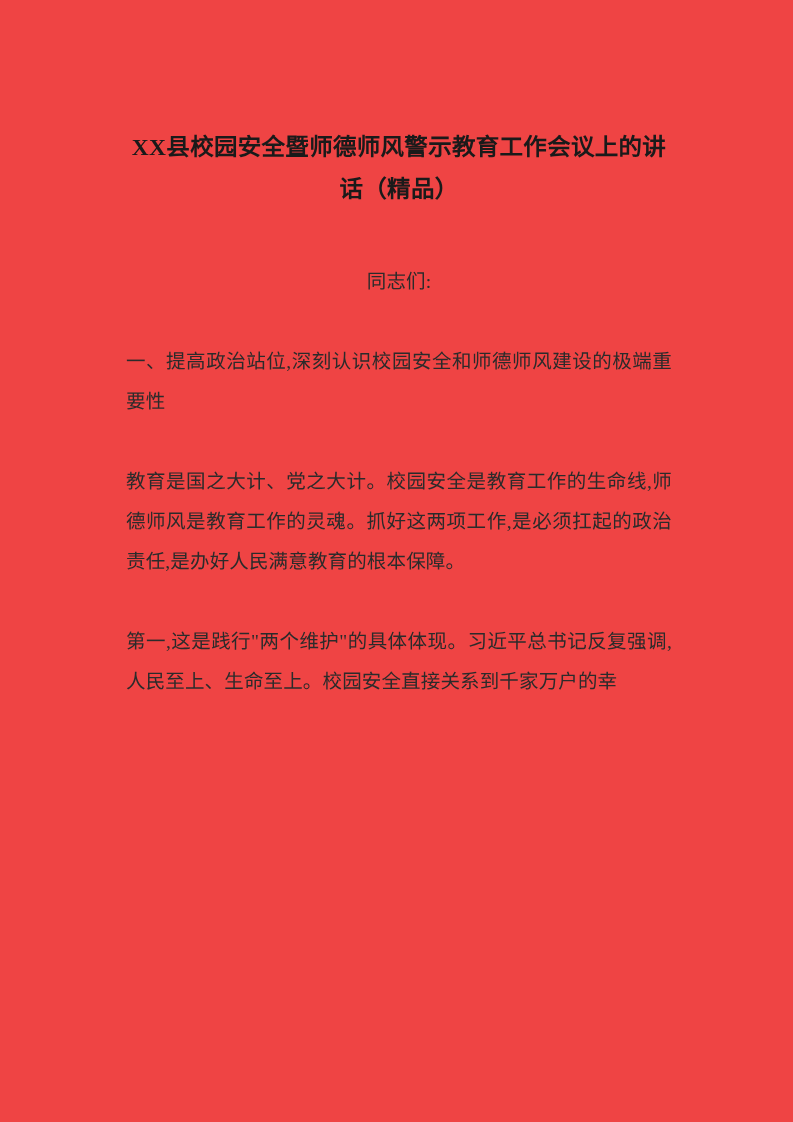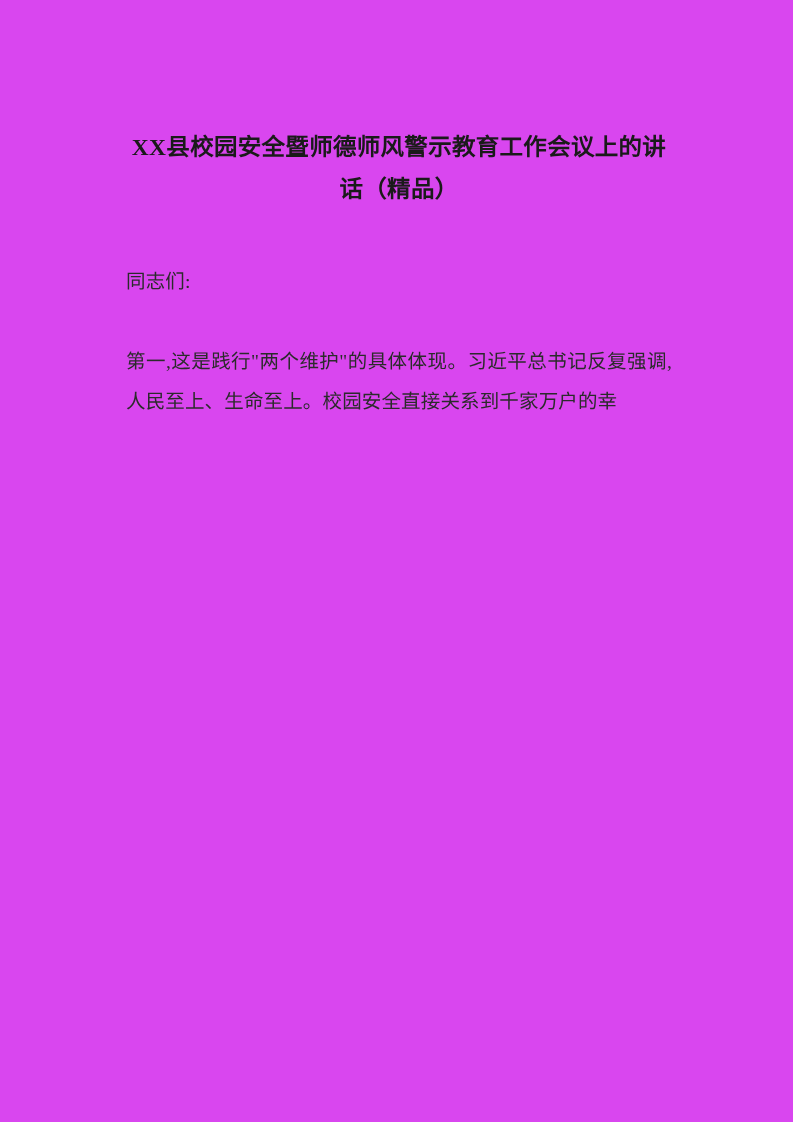--- a/index.html
+++ b/index.html
@@ -15,21 +15,21 @@
     overflow: hidden;
     font-family: "Liberation Serif", "DejaVu Serif", serif;
     color: #231f20;
     -webkit-font-smoothing: antialiased;
   }
 
   .page {
     position: relative;
     width: 793px;
     height: 1122px;
-    background: #d946ef;
+    background: #ef4444;
     box-sizing: border-box;
     padding: 0 126px 0 126px;
   }
 
   
   .doc-title {
     margin: 0;
     padding-top: 126px;
     width: 546px;
     font-size: 23.5px;
@@ -55,21 +55,21 @@
     letter-spacing: 0.15px;
     color: #2b2b2b;
   }
 
   .para:last-child {
     margin-bottom: 0;
   }
 
   
   .para.salutation {
-    text-align: left;
+    text-align: center;
   }
 
   
   .para.heading {
     text-align: justify;
   }
 
   
   .para.clipped {
     margin-bottom: 0;
@@ -80,18 +80,20 @@
 
 <div class="page">
 
   <h1 class="doc-title">XX县校园安全暨师德师风警示教育工作会议上的讲话（精品）</h1>
 
   <div class="doc-body">
 
     <p class="para salutation">同志们:</p>
 
 
+    <p class="para heading">一、提高政治站位,深刻认识校园安全和师德师风建设的极端重要性</p>
 
+    <p class="para">教育是国之大计、党之大计。校园安全是教育工作的生命线,师德师风是教育工作的灵魂。抓好这两项工作,是必须扛起的政治责任,是办好人民满意教育的根本保障。</p>
 
     <p class="para clipped">第一,这是践行"两个维护"的具体体现。习近平总书记反复强调,人民至上、生命至上。校园安全直接关系到千家万户的幸</p>
 
   </div>
 </div>
 
 </body></html>

